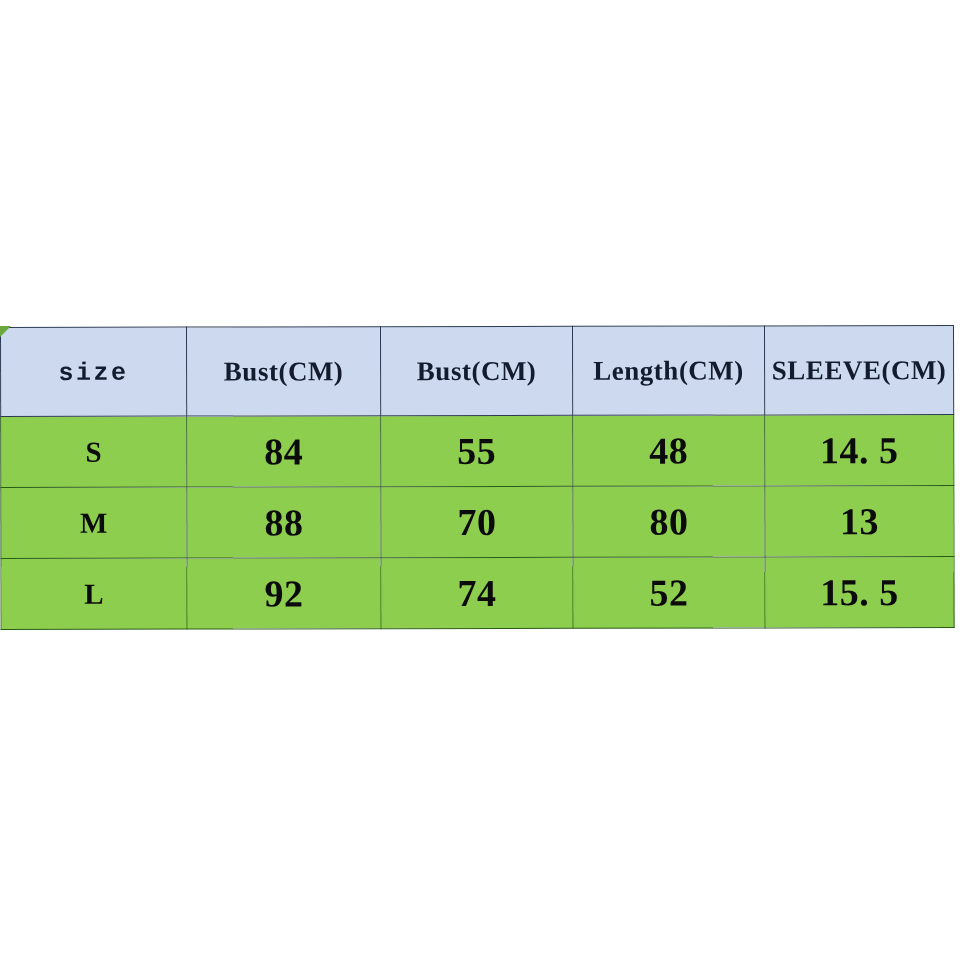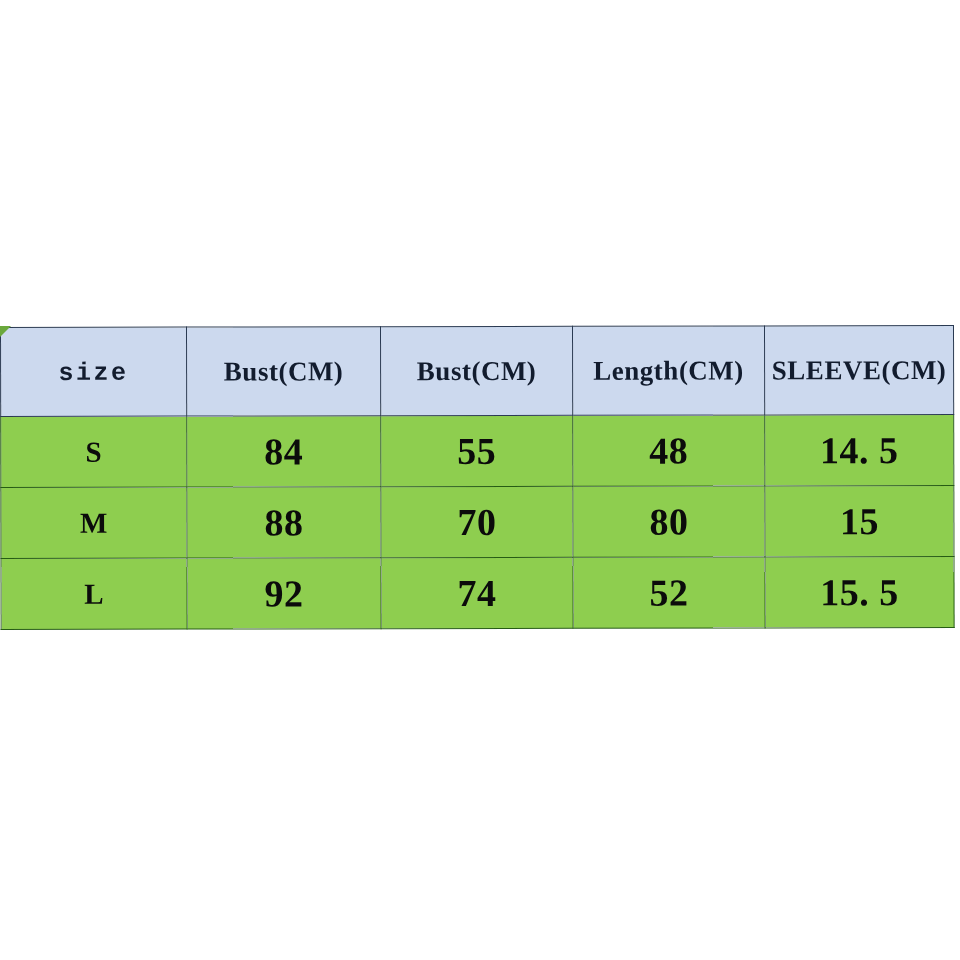--- a/index.html
+++ b/index.html
@@ -179,21 +179,21 @@
           <td>
             <span class="cell-value">88</span>
           </td>
           <td>
             <span class="cell-value">70</span>
           </td>
           <td>
             <span class="cell-value">80</span>
           </td>
           <td>
-            <span class="cell-value">15</span>
+            <span class="cell-value">13</span>
           </td>
         </tr>
 
         <tr class="data-row">
           <td class="size-cell">
             <span class="cell-value">L</span>
           </td>
           <td>
             <span class="cell-value">92</span>
           </td>

